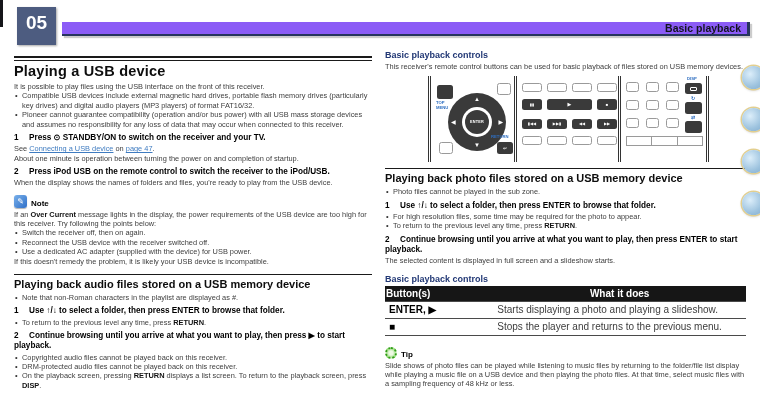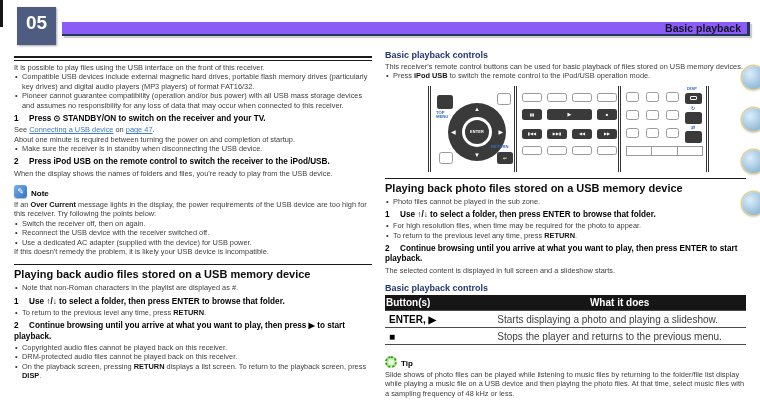--- a/index.html
+++ b/index.html
@@ -75,35 +75,33 @@
 <body>
 
 <div class="edge-strip"></div>
 <div class="chapter-box" style="background:#4d5c80;">05</div>
 <div class="header-bar" style="background:#8b5cf6;">
   <span>Basic playback</span>
 </div>
 
 <div class="col col-left">
   <div class="double-rule"></div>
+  <div class="h1">Playing a USB device</div>
   <div class="t">It is possible to play files using the USB interface on the front of this receiver.</div>
   <ul>
     <li>Compatible USB devices include external magnetic hard drives, portable flash memory drives (particularly key drives) and digital audio players (MP3 players) of format FAT16/32.</li>
     <li>Pioneer cannot guarantee compatibility (operation and/or bus power) with all USB mass storage devices and assumes no responsibility for any loss of data that may occur when connected to this receiver.</li>
   </ul>
   <div class="step">
     <span class="num">1</span><span>Press ⊙ STANDBY/ON to switch on the receiver and your TV.</span>
   </div>
   <div class="t">
     <span>See </span><span class="lnk">Connecting a USB device</span><span> on </span><span class="lnk">page 47</span><span>.</span>
   </div>
-  <div class="t">About one minute is required between turning the power on and completion of startup.</div>
-  <ul>
-    <li>Make sure the receiver is in standby when disconnecting the USB device.</li>
-  </ul>
+  <div class="t">About one minute is operation between turning the power on and completion of startup.</div>
   <div class="step">
     <span class="num">2</span><span>Press iPod USB on the remote control to switch the receiver to the iPod/USB.</span>
   </div>
   <div class="t">When the display shows the names of folders and files, you're ready to play from the USB device.</div>
 
   <div class="icon-row">
     <span class="note-icon">✎</span>
     <span class="icon-label">Note</span>
   </div>
   <div class="t">
@@ -134,23 +132,20 @@
   <ul>
     <li>Copyrighted audio files cannot be played back on this receiver.</li>
     <li>DRM-protected audio files cannot be played back on this receiver.</li>
     <li><span>On the playback screen, pressing </span><span class="b">RETURN</span><span> displays a list screen. To return to the playback screen, press </span><span class="b">DISP</span><span>.</span></li>
   </ul>
 </div>
 
 <div class="col col-right">
   <div class="h3">Basic playback controls</div>
   <div class="t">This receiver's remote control buttons can be used for basic playback of files stored on USB memory devices.</div>
-  <ul>
-    <li><span>Press </span><span class="b">iPod USB</span><span> to switch the remote control to the iPod/USB operation mode.</span></li>
-  </ul>
 
   <div class="remote">
 
     <div class="rpanel pA">
       <div class="rbtn-dark" style="left:6px; top:9px; width:16px; height:14px;"></div>
       <div class="rlabel" style="left:5px; top:25px; width:20px;">TOP MENU</div>
       <div class="rbtn-line" style="left:66px; top:7px; width:14px; height:12px;"></div>
       <div class="dpad">
         <span class="arr up">▲</span>
         <span class="arr dn">▼</span>
@@ -211,21 +206,21 @@
 
   <div class="single-rule"></div>
   <div class="h2">Playing back photo files stored on a USB memory device</div>
   <ul>
     <li>Photo files cannot be played in the sub zone.</li>
   </ul>
   <div class="step">
     <span class="num">1</span><span>Use ↑/↓ to select a folder, then press ENTER to browse that folder.</span>
   </div>
   <ul>
-    <li>For high resolution files, when time may be required for the photo to appear.</li>
+    <li>For high resolution files, some time may be required for the photo to appear.</li>
     <li><span>To return to the previous level any time, press </span><span class="b">RETURN</span><span>.</span></li>
   </ul>
   <div class="step">
     <span class="num">2</span><span>Continue browsing until you arrive at what you want to play, then press ENTER to start playback.</span>
   </div>
   <div class="t">The selected content is displayed in full screen and a slideshow starts.</div>
 
   <div class="gap8"></div>
   <div class="h3">Basic playback controls</div>
   <table class="ctable">

